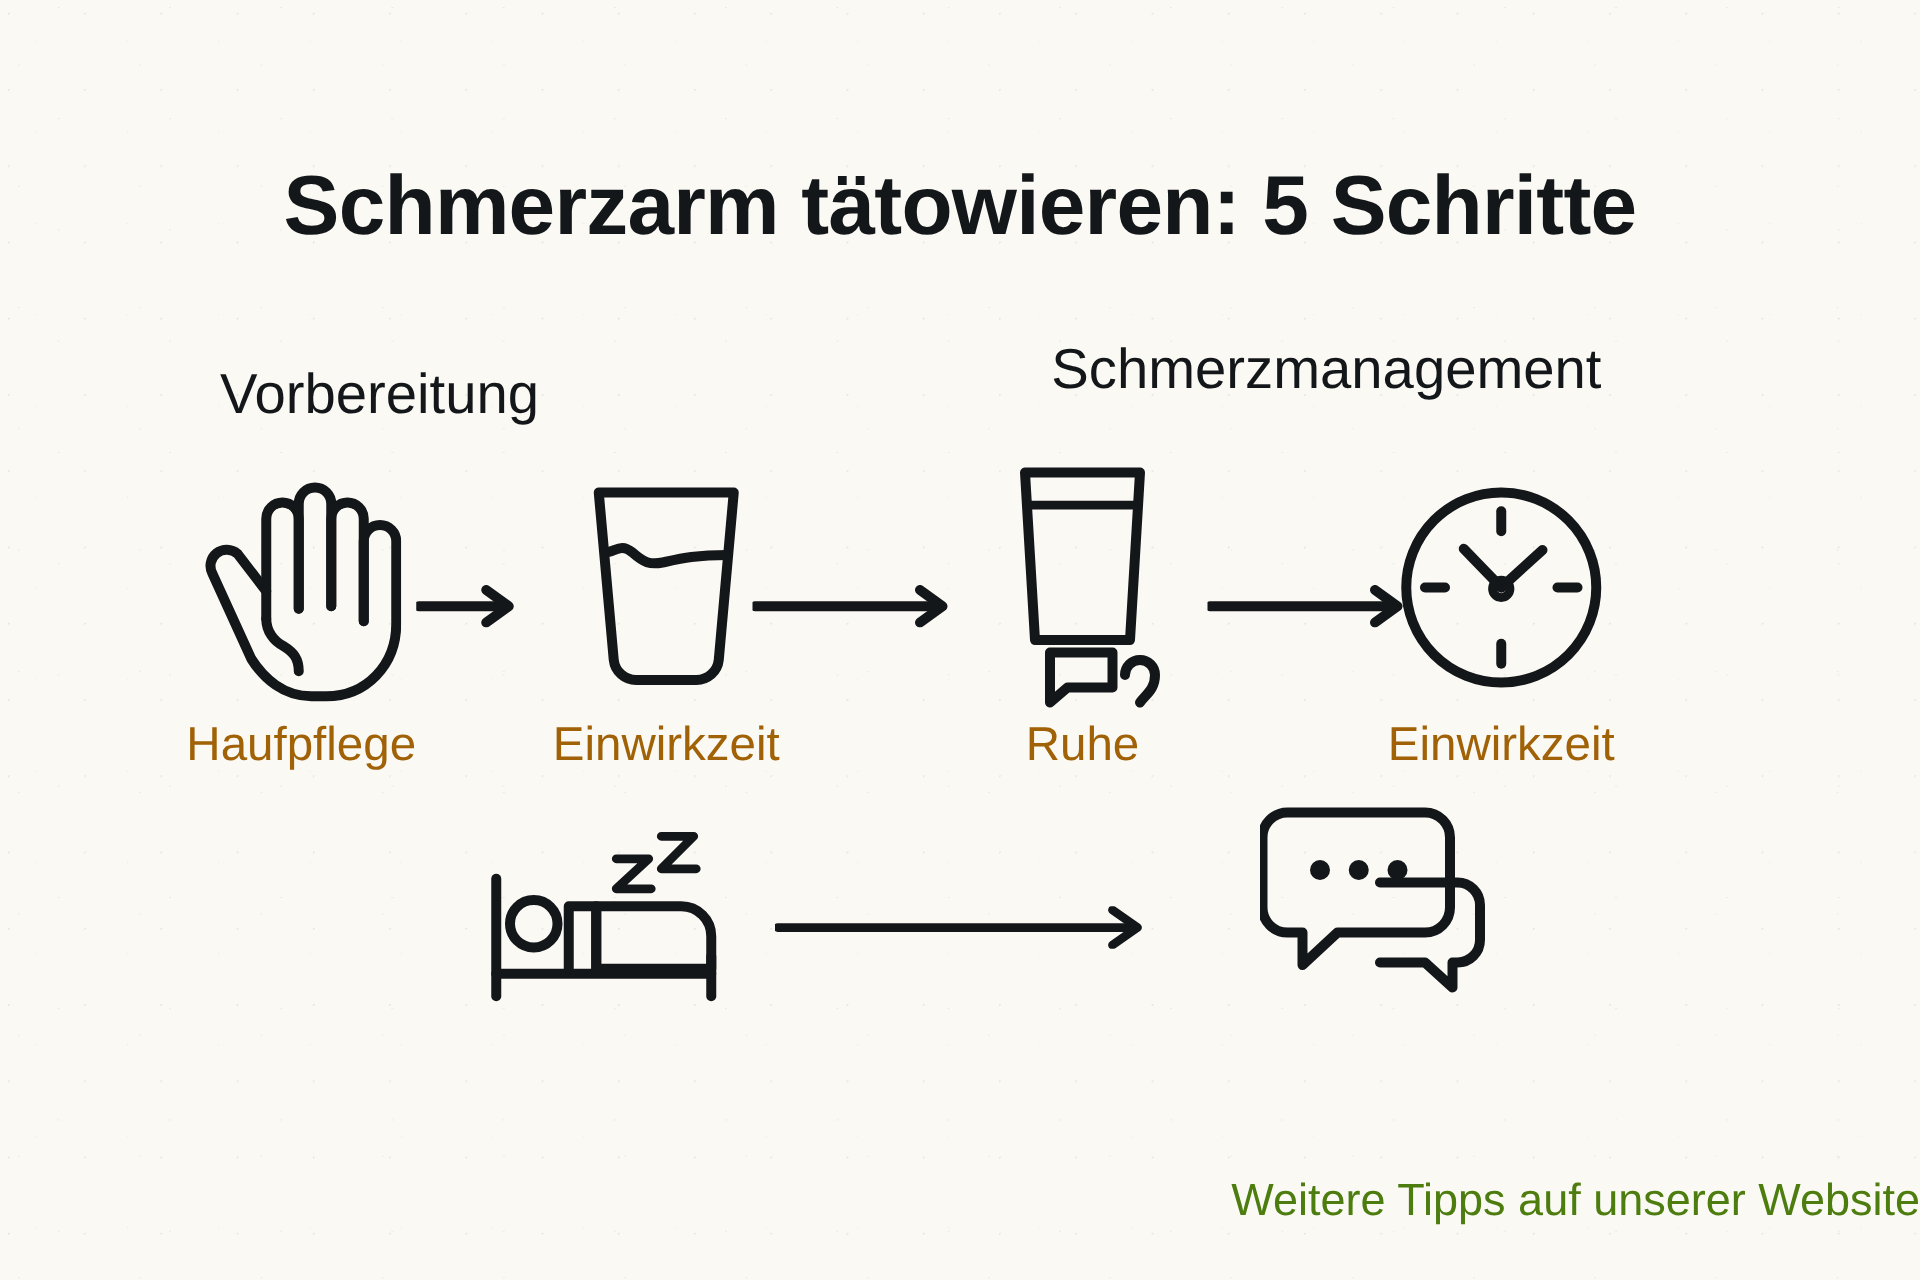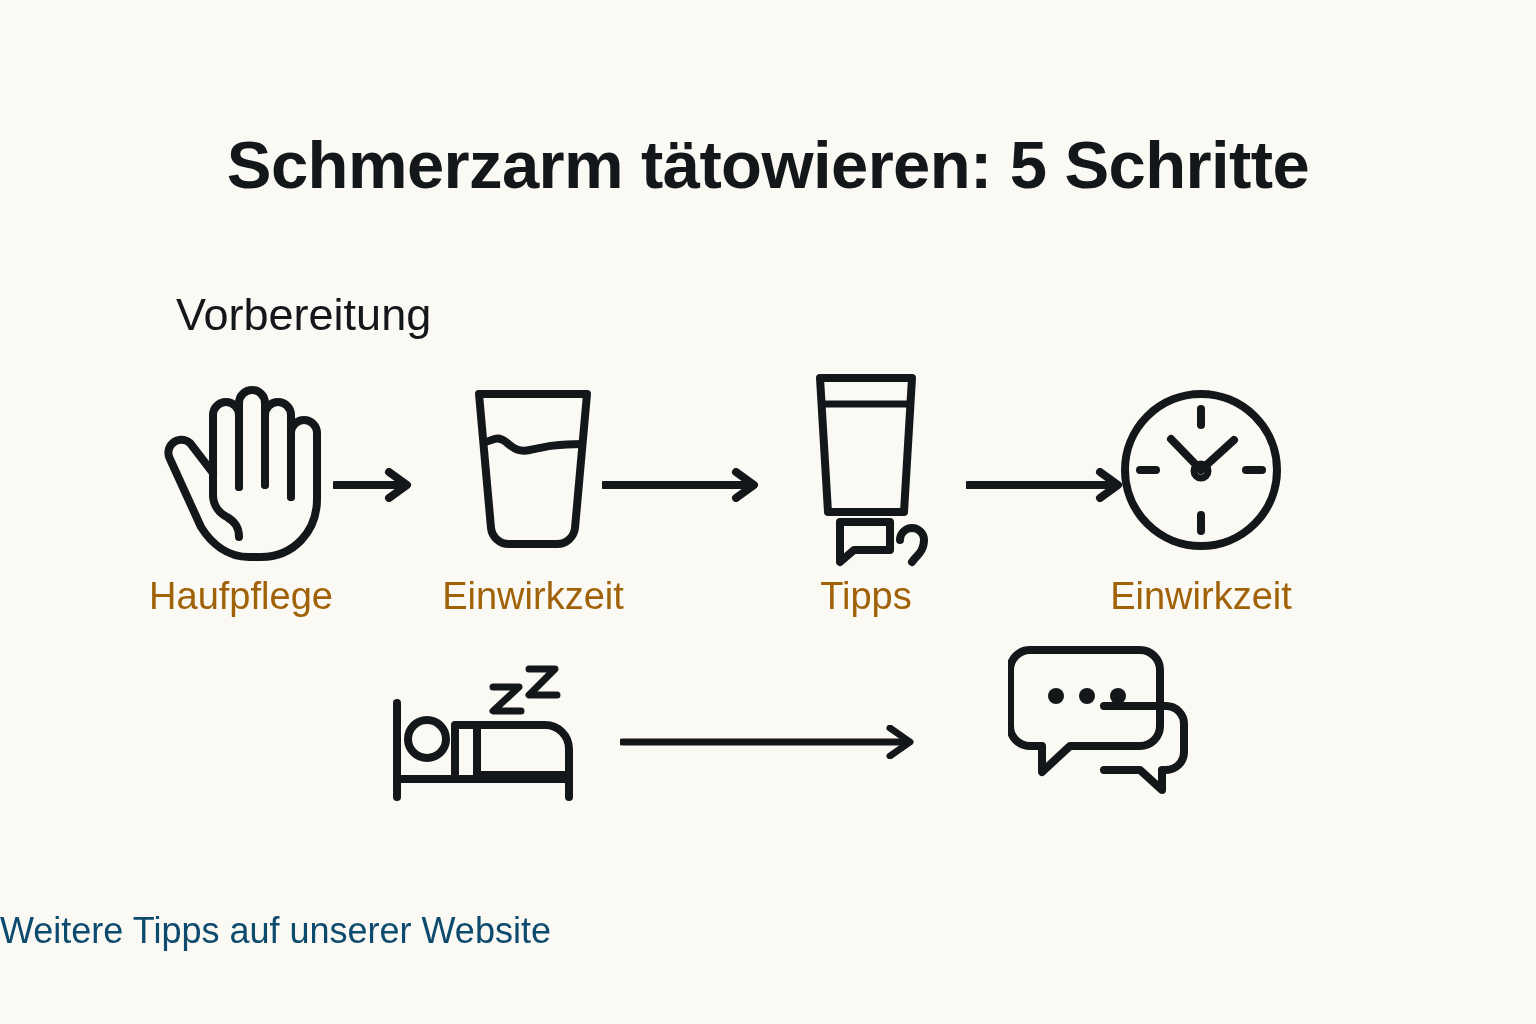--- a/index.html
+++ b/index.html
@@ -99,25 +99,25 @@
   .arrow svg { display: block; }
   .arrow.a1 { left: 333px; top: 468px; }
   .arrow.a2 { left: 602px; top: 468px; }
   .arrow.a3 { left: 966px; top: 468px; }
   .arrow.a4 { left: 620px; top: 725px; }
 
   
   .footer {
     position: absolute;
     left: 0; right: 0;
-    top: 910px;
-    text-align: left;
+    top: 939px;
+    text-align: right;
     font-size: 36px;
     font-weight: 400;
-    color: #0c4a6e;
+    color: #4d7c0f;
   }
 
   svg .st {
     fill: none;
     stroke: #14171a;
     stroke-width: 8;
     stroke-linecap: round;
     stroke-linejoin: round;
   }
   svg .st-thin {
@@ -131,20 +131,21 @@
 </style>
 </head>
 <body>
 
 <div class="page">
   <div class="noise"></div>
 
   <h1 class="title">Schmerzarm tätowieren: 5 Schritte</h1>
 
   <div class="section-head prep">Vorbereitung</div>
+  <div class="section-head pain">Schmerzmanagement</div>
 
   <div class="step s1">
     <div class="icon-box">
       <svg width="160" height="190" viewBox="0 0 160 190" aria-hidden="true">
         <path class="st" d="M52 120 V40 a13 13 0 0 1 26 0 V112"></path>
         <path class="st" d="M78 112 V28 a13 13 0 0 1 26 0 V110"></path>
         <path class="st" d="M104 110 V40 a13 13 0 0 1 26 0 V122"></path>
         <path class="st" d="M130 122 V58 a13 13 0 0 1 26 0 v66
                              c0 33 -24 58 -56 58 h-12
                              c-22 0 -38 -14 -48 -30
@@ -168,21 +169,21 @@
 
   <div class="step s3">
     <div class="icon-box">
       <svg width="140" height="200" viewBox="0 0 140 200" aria-hidden="true">
         <path class="st" d="M24 8 H116 L108 142 H32 Z"></path>
         <path class="st-thin" d="M26 34 H114"></path>
         <path class="st" d="M44 152 H94 v28 H58 l-14 12 Z"></path>
         <path class="st" d="M104 170 a12 12 0 0 1 24 0 c0 12 -8 16 -12 22"></path>
       </svg>
     </div>
-    <div class="step-label">Tipps</div>
+    <div class="step-label">Ruhe</div>
   </div>
 
   <div class="step s4">
     <div class="icon-box">
       <svg width="170" height="170" viewBox="0 0 170 170" aria-hidden="true">
         <circle class="st" cx="85" cy="85" r="76"></circle>
         <path class="st" d="M85 24 V40"></path>
         <path class="st" d="M85 130 V146"></path>
         <path class="st" d="M24 85 H40"></path>
         <path class="st" d="M130 85 H146"></path>

